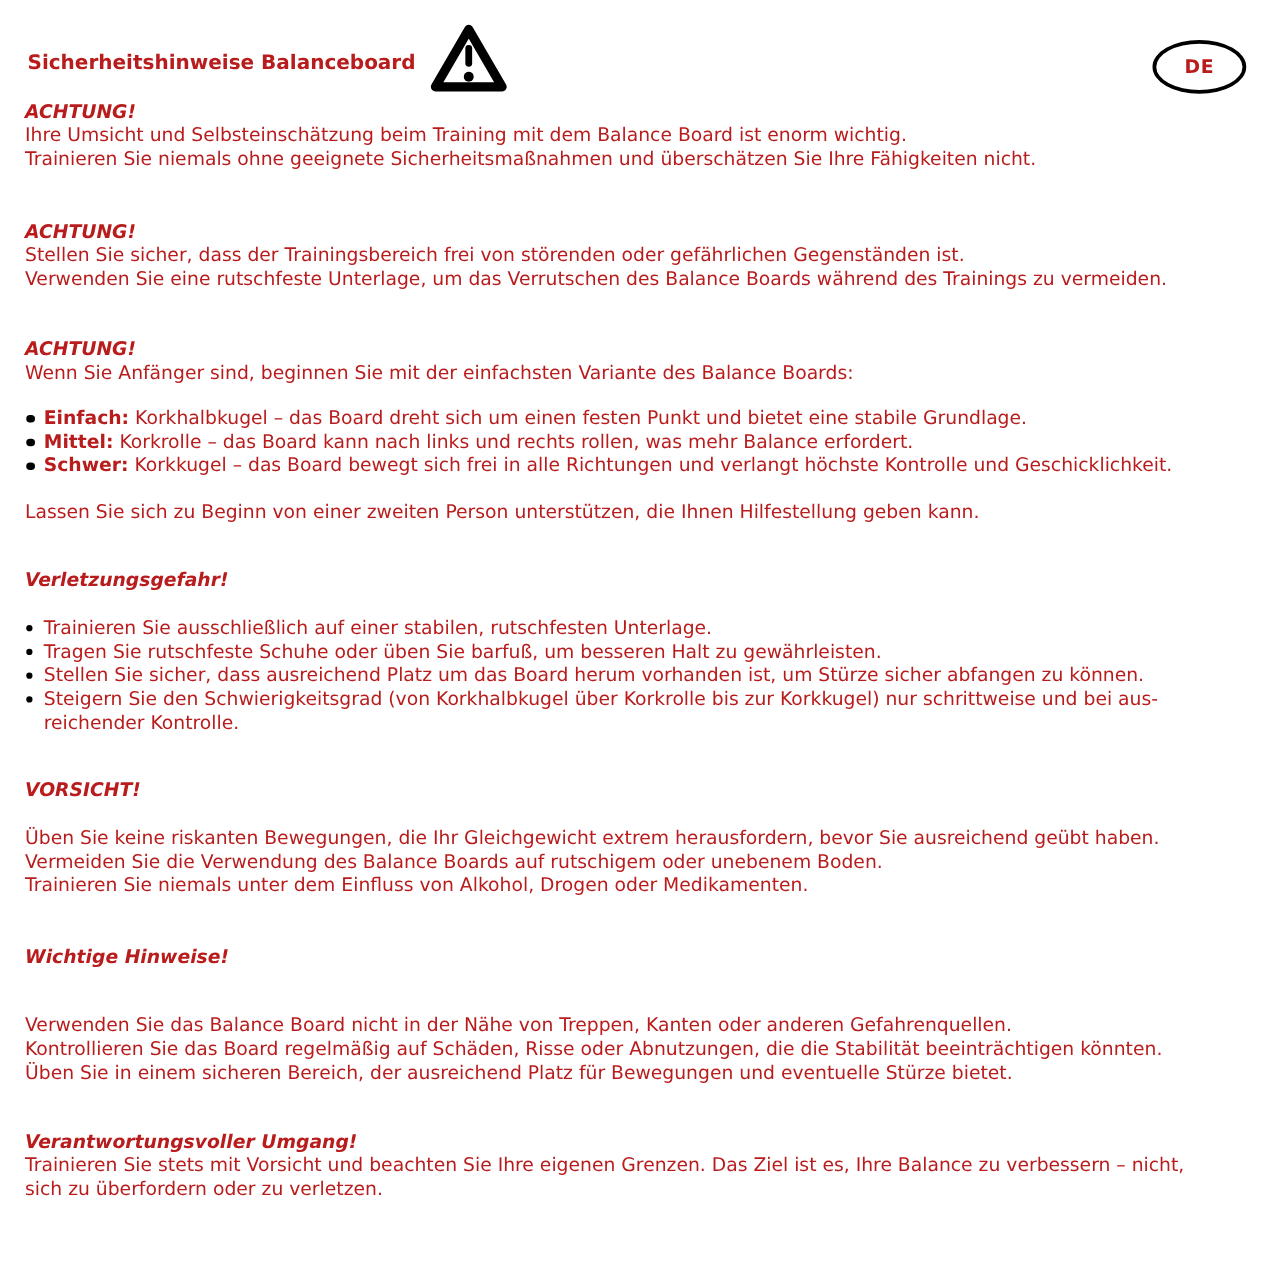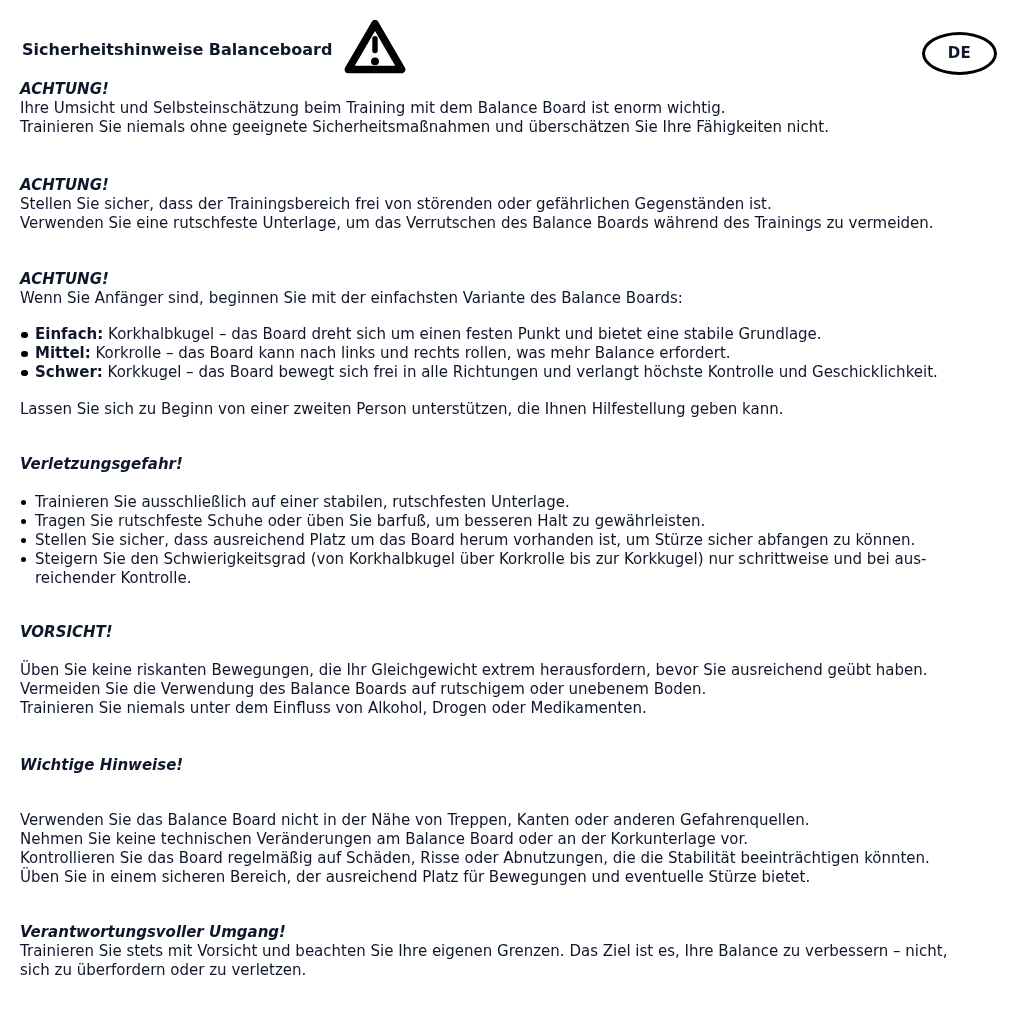--- a/index.html
+++ b/index.html
@@ -2,21 +2,21 @@
 <html lang="de"><head>
 <meta charset="utf-8">
 <style>
   html, body { margin: 0; padding: 0; background: #ffffff; }
   .page {
     position: relative;
     width: 1029px;
     height: 1029px;
     box-sizing: border-box;
     background: #ffffff;
-    color: #0f172a;
+    color: #b91c1c;
     font-family: "DejaVu Sans", "Liberation Sans", sans-serif;
     font-size: 15px;
     line-height: 19px;
     padding: 17px 17px 0 20px;
     overflow: hidden;
   }
   .line { white-space: nowrap; }
   .h { font-weight: bold; white-space: nowrap; font-style: italic; }
 
   
@@ -175,21 +175,20 @@
       <div class="line">Üben Sie keine riskanten Bewegungen, die Ihr Gleichgewicht extrem herausfordern, bevor Sie ausreichend geübt haben.</div>
       <div class="line">Vermeiden Sie die Verwendung des Balance Boards auf rutschigem oder unebenem Boden.</div>
       <div class="line">Trainieren Sie niemals unter dem Einfluss von Alkohol, Drogen oder Medikamenten.</div>
     </div>
   </section>
 
   <section class="sec-important">
     <div class="h">Wichtige Hinweise!</div>
     <div class="body-wrap">
       <div class="line">Verwenden Sie das Balance Board nicht in der Nähe von Treppen, Kanten oder anderen Gefahrenquellen.</div>
-      <div class="line">Nehmen Sie keine technischen Veränderungen am Balance Board oder an der Korkunterlage vor.</div>
       <div class="line">Kontrollieren Sie das Board regelmäßig auf Schäden, Risse oder Abnutzungen, die die Stabilität beeinträchtigen könnten.</div>
       <div class="line">Üben Sie in einem sicheren Bereich, der ausreichend Platz für Bewegungen und eventuelle Stürze bietet.</div>
     </div>
   </section>
 
   <section class="sec-responsible">
     <div class="h">Verantwortungsvoller Umgang!</div>
     <div class="line">Trainieren Sie stets mit Vorsicht und beachten Sie Ihre eigenen Grenzen. Das Ziel ist es, Ihre Balance zu verbessern – nicht,</div>
     <div class="line">sich zu überfordern oder zu verletzen.</div>
   </section>

